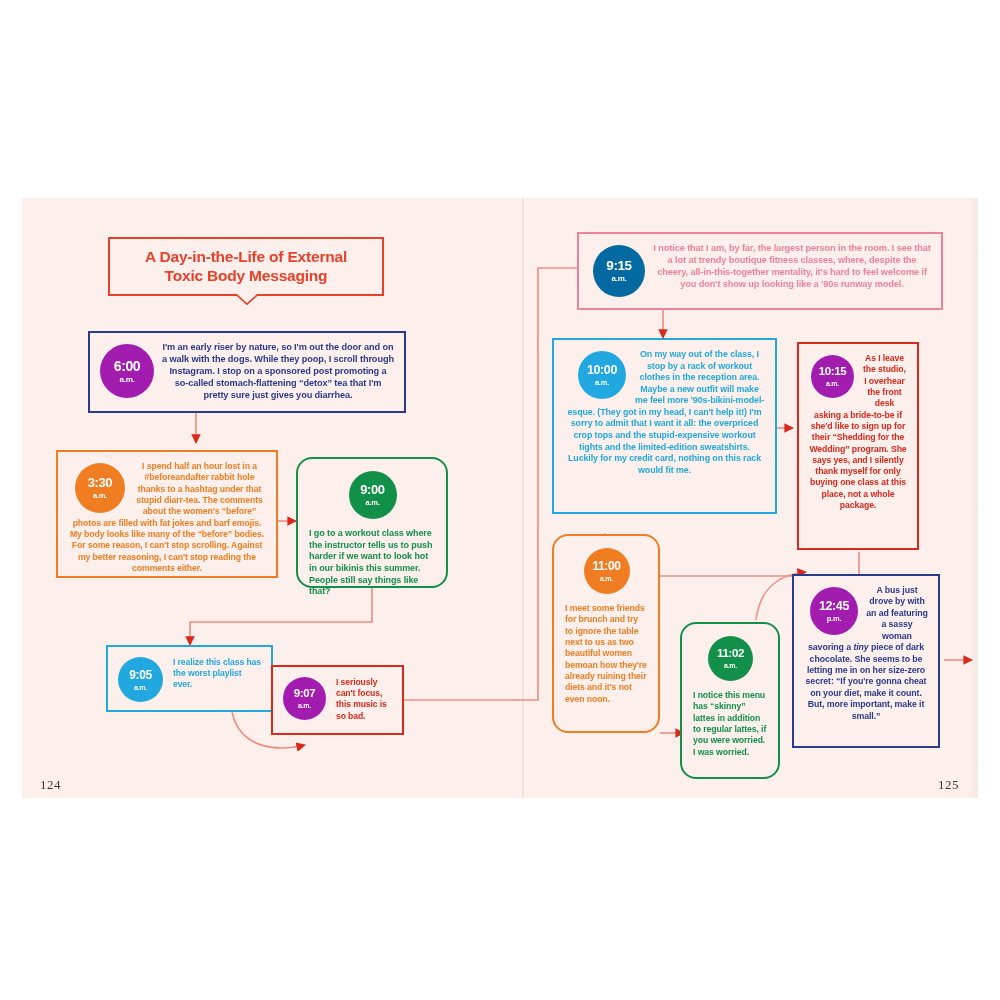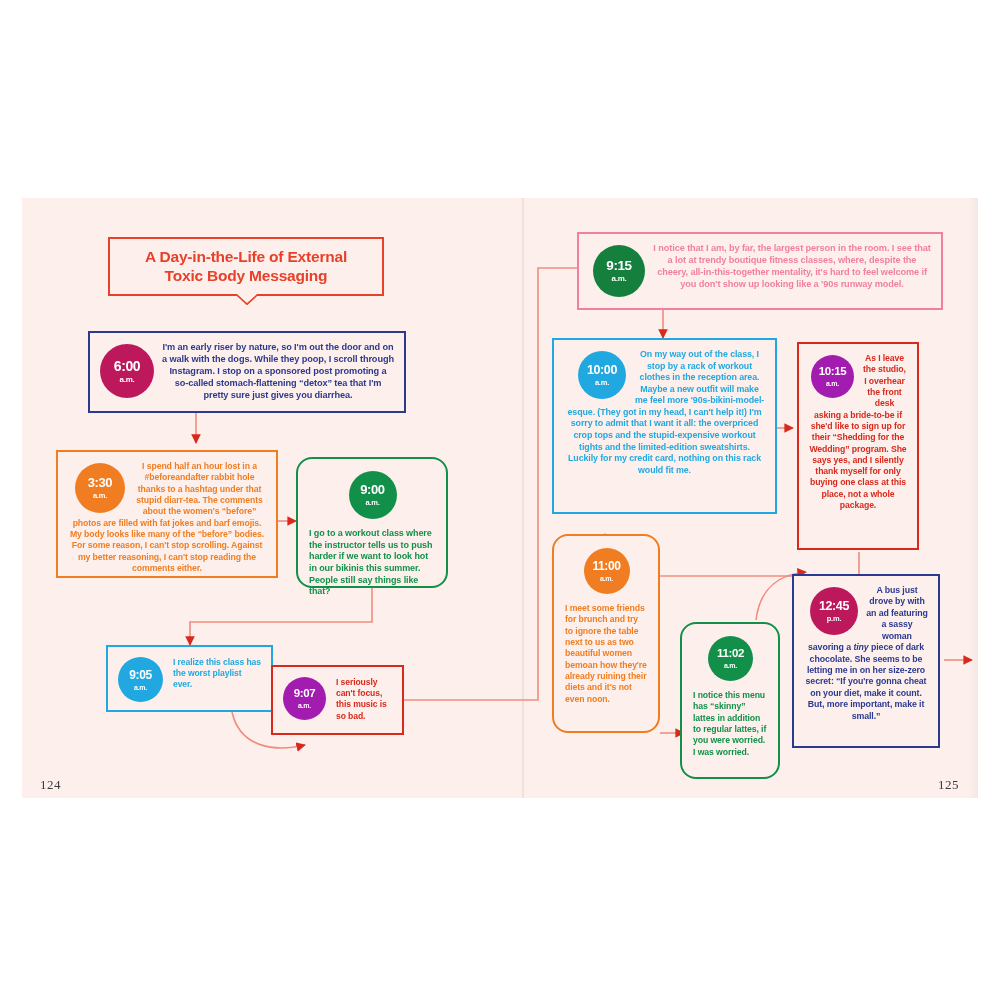--- a/index.html
+++ b/index.html
@@ -106,26 +106,26 @@
     left: 236px; top: 294px;
     width: 22px; height: 11px;
     overflow: hidden;
   }
   #banner-notch svg { display:block; }
 
   
   .conn { position: absolute; }
 
   
-  .c-navy  { border-color:#2b3a8f; } .t-navy { color:#2b3a8f; } .b-navy { background:#be185d; }
+  .c-navy  { border-color:#2b3a8f; } .t-navy { color:#2b3a8f; } .b-navy { background:#a21caf; }
   .c-orng  { border-color:#f07d21; } .t-orng { color:#f07d21; } .b-orng { background:#f07d21; }
   .c-grn   { border-color:#12904a; } .t-grn  { color:#12904a; } .b-grn  { background:#12904a; }
   .c-blue  { border-color:#21a8e0; } .t-blue { color:#21a8e0; } .b-blue { background:#21a8e0; }
   .c-red   { border-color:#d8291c; } .t-red  { color:#d8291c; } .b-red  { background:#a21caf; }
-  .c-pink  { border-color:#f1809f; } .t-pink { color:#f1809f; } .b-pink { background:#15803d; }
+  .c-pink  { border-color:#f1809f; } .t-pink { color:#f1809f; } .b-pink { background:#0369a1; }
 
   .ital { font-style: italic; }
 </style>
 </head>
 <body>
 
 <div id="stage">
 
   <div id="spread">
     <div id="gutter"></div>

